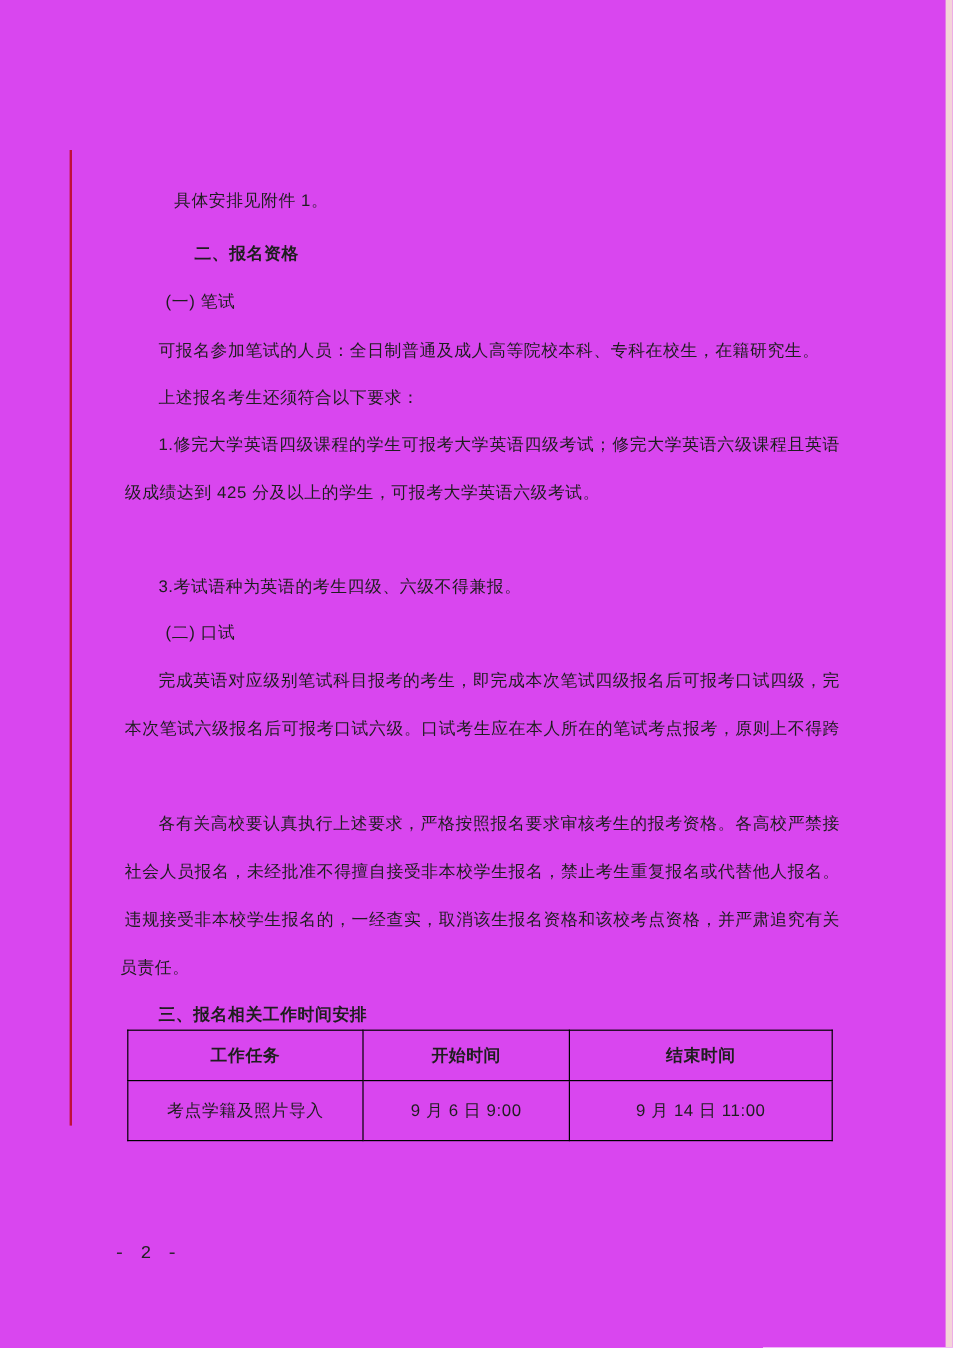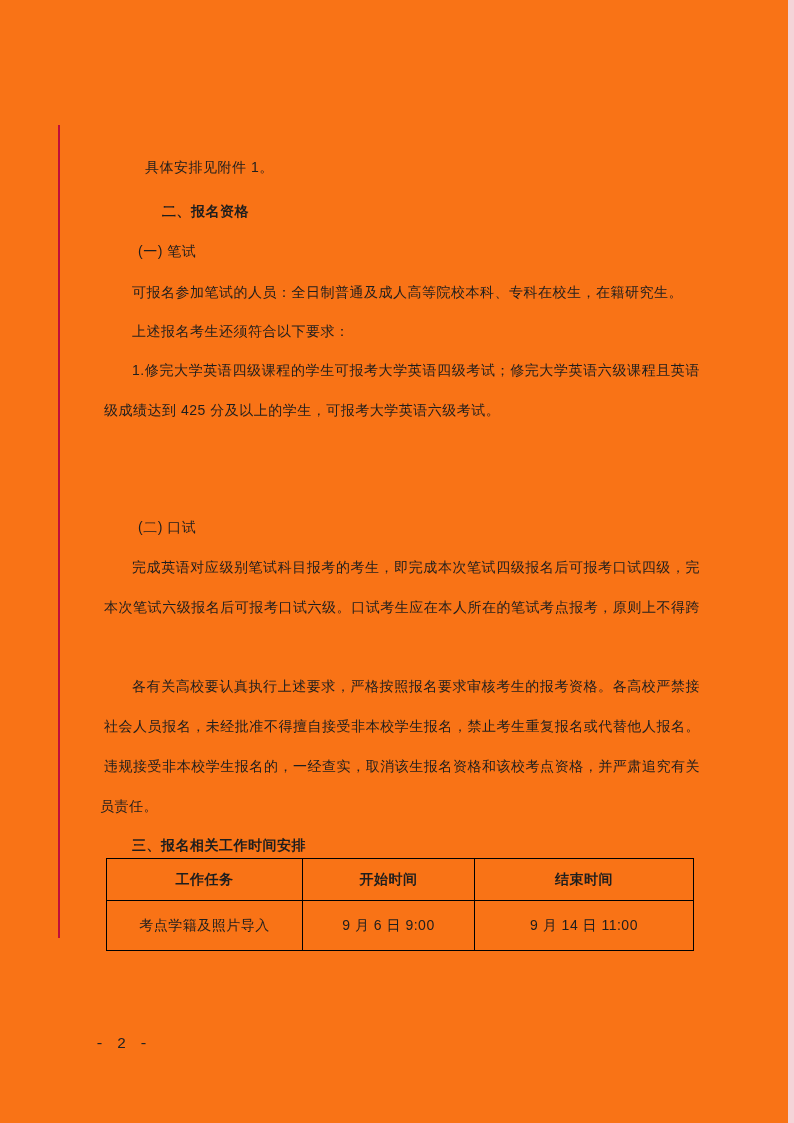--- a/index.html
+++ b/index.html
@@ -4,21 +4,21 @@
 <style>
   html, body {
     margin: 0;
     padding: 0;
     background: #ffffff;
   }
   .page {
     position: relative;
     width: 794px;
     height: 1123px;
-    background: #f97316;
+    background: #d946ef;
     overflow: hidden;
     font-family: "Liberation Sans", sans-serif;
     color: #1e1e1e;
   }
   .red-line {
     position: absolute;
     left: 58px;
     top: 125px;
     width: 2px;
     height: 813px;
@@ -95,20 +95,21 @@
   <div class="line" style="top:241px; left:138px;">(一) 笔试</div>
 
   <div class="line" style="top:321px; left:132px;">上述报名考生还须符合以下要求：</div>
 
   <div class="line" style="top:282px; left:132px;">可报名参加笔试的人员：全日制普通及成人高等院校本科、专科在校生，在籍研究生。</div>
 
   <div class="line fill" style="top:360px; left:132px; width:568px;">1.修完大学英语四级课程的学生可报考大学英语四级考试；修完大学英语六级课程且英语四</div>
   <div class="line" style="top:400px; left:104px;">级成绩达到 425 分及以上的学生，可报考大学英语六级考试。</div>
 
 
+  <div class="line" style="top:478px; left:132px;">3.考试语种为英语的考生四级、六级不得兼报。</div>
 
   <div class="line" style="top:517px; left:138px;">(二) 口试</div>
 
   <div class="line fill" style="top:557px; left:132px; width:568px;">完成英语对应级别笔试科目报考的考生，即完成本次笔试四级报名后可报考口试四级，完成</div>
   <div class="line fill" style="top:597px; left:104px; width:596px;">本次笔试六级报名后可报考口试六级。口试考生应在本人所在的笔试考点报考，原则上不得跨校</div>
 
   <div class="line fill" style="top:676px; left:132px; width:568px;">各有关高校要认真执行上述要求，严格按照报名要求审核考生的报考资格。各高校严禁接受</div>
   <div class="line fill" style="top:716px; left:104px; width:596px;">社会人员报名，未经批准不得擅自接受非本校学生报名，禁止考生重复报名或代替他人报名。凡</div>
   <div class="line fill" style="top:756px; left:104px; width:596px;">违规接受非本校学生报名的，一经查实，取消该生报名资格和该校考点资格，并严肃追究有关人</div>
   <div class="line" style="top:796px; left:100px;">员责任。</div>

